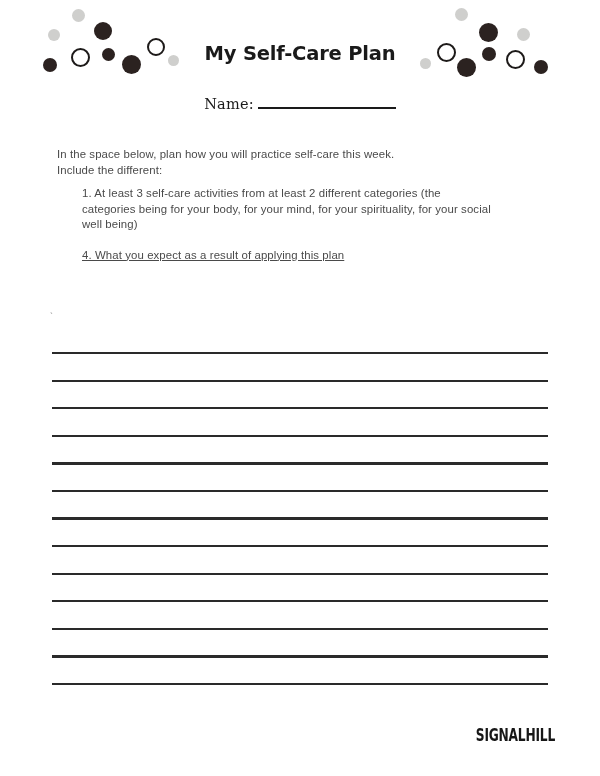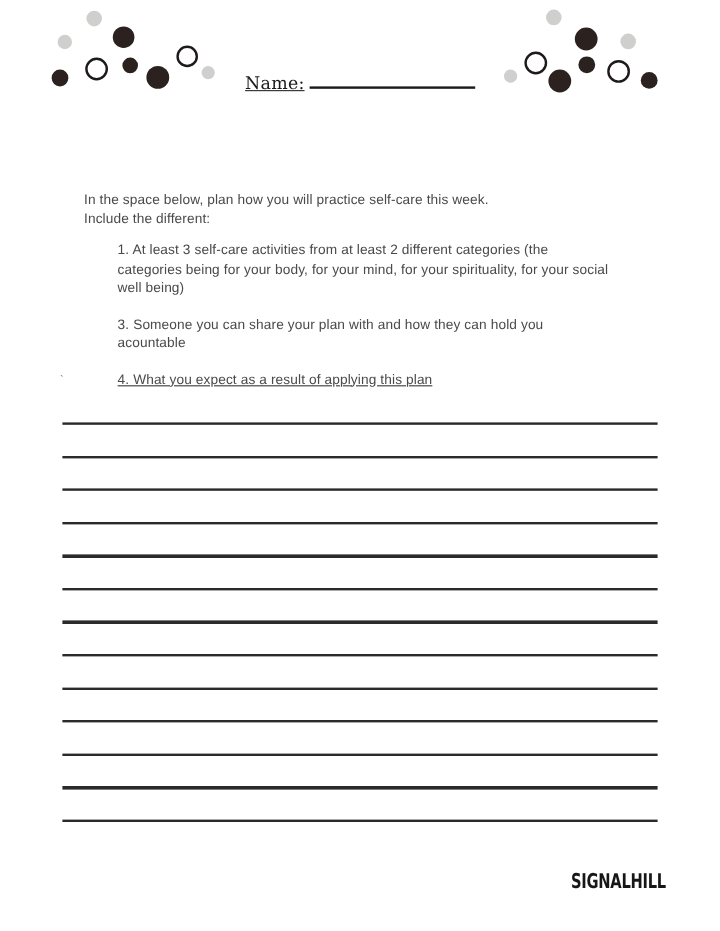--- a/index.html
+++ b/index.html
@@ -59,26 +59,25 @@
   #doc-title {
     margin: 0;
     font-family: "DejaVu Sans", sans-serif;
     font-weight: 700;
     font-size: 19.5px;
     letter-spacing: -0.2px;
     color: #1a1a1a;
     white-space: nowrap;
   }
   #name-row {
-    margin-top: 16px;
+    margin-top: 28px;
     display: flex;
     align-items: baseline;
     justify-content: center;
     white-space: nowrap;
-    text-decoration: underline;
   }
   #name-label {
     font-family: "DejaVu Serif", serif;
     font-size: 14.5px;
     color: #1a1a1a;
     letter-spacing: 0.2px;
   }
   #name-field {
     display: inline-block;
     width: 138px;
@@ -88,30 +87,30 @@
   }
 
   
   #instructions {
     position: absolute;
     left: 52px;
     top: 142px;
     width: 470px;
   }
   #intro {
-    margin: 18px;
+    margin: 5px;
     font-size: 11.4px;
     line-height: 15.5px;
     color: #4a4a4a;
     letter-spacing: 0.1px;
   }
   #intro span { display: block; }
 
   #item-list {
-    margin: 16px;
+    margin: 0;
     padding: 0;
     list-style: none;
     position: absolute;
     left: 82px;
     top: 186px;
     width: 412px;
   }
   #item-list li {
     font-size: 11.4px;
     line-height: 15.5px;
@@ -183,38 +182,38 @@
         <div class="dot filled-gray" style="left: 97px; top: 28px; width: 13px; height: 13px;"></div>
         <div class="dot outline-dark" style="left: 17px; top: 43px; width: 19px; height: 19px;"></div>
         <div class="dot filled-dark" style="left: 62px; top: 47px; width: 14px; height: 14px;"></div>
         <div class="dot filled-gray" style="left: 0px; top: 58px; width: 11px; height: 11px;"></div>
         <div class="dot outline-dark" style="left: 86px; top: 50px; width: 19px; height: 19px;"></div>
         <div class="dot filled-dark" style="left: 37px; top: 58px; width: 19px; height: 19px;"></div>
         <div class="dot filled-dark" style="left: 114px; top: 60px; width: 14px; height: 14px;"></div>
       </div>
 
     <div id="title-block">
+      <h1 id="doc-title">My Self-Care Plan</h1>
 
       <div id="name-row">
         <span id="name-label">Name:</span>
         <span id="name-field"></span>
       </div>
     </div>
   </div>
 
   <div id="instructions">
     <p id="intro">
       <span>In the space below, plan how you will practice self-care this week.</span>
       <span>Include the different:</span>
     </p>
   </div>
 
   <ul id="item-list">
     <li>1. At least 3 self-care activities from at least 2 different categories (the categories being for your body, for your mind, for your spirituality, for your social well being)</li>
-    <li>3. Someone you can share your plan with and how they can hold you acountable</li>
     <li>4. What you expect as a result of applying this plan</li>
   </ul>
 
   <div id="stray-mark">`</div>
 
   <div id="lines">
       <div class="rule-line"></div>
       <div class="rule-line"></div>
       <div class="rule-line"></div>
       <div class="rule-line"></div>

